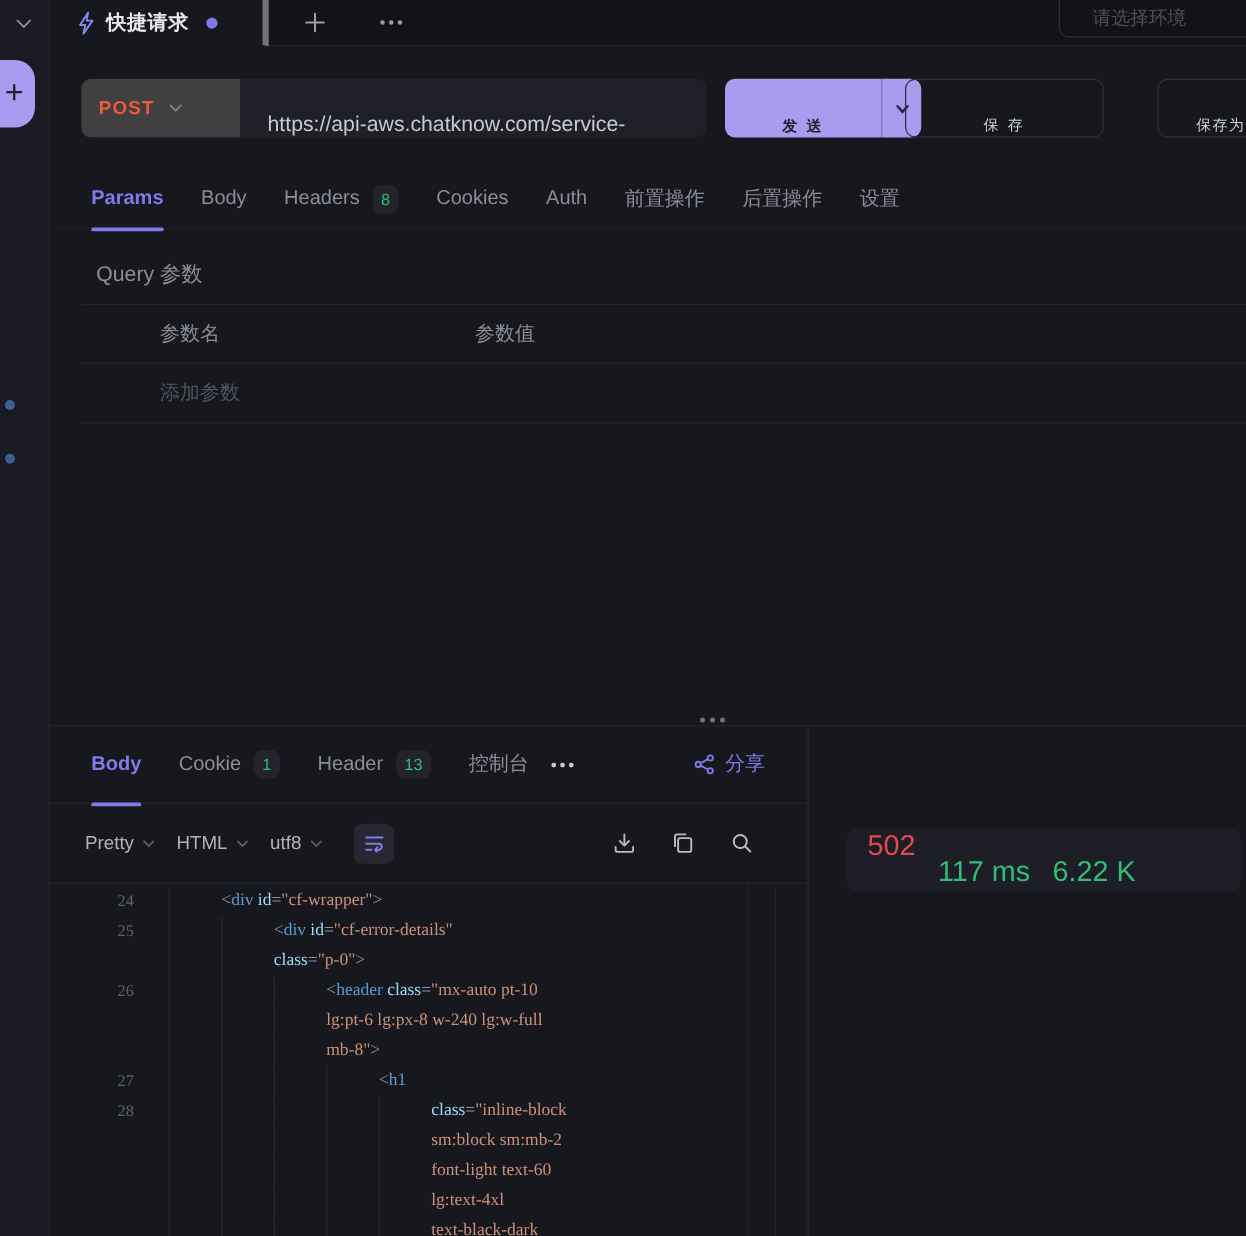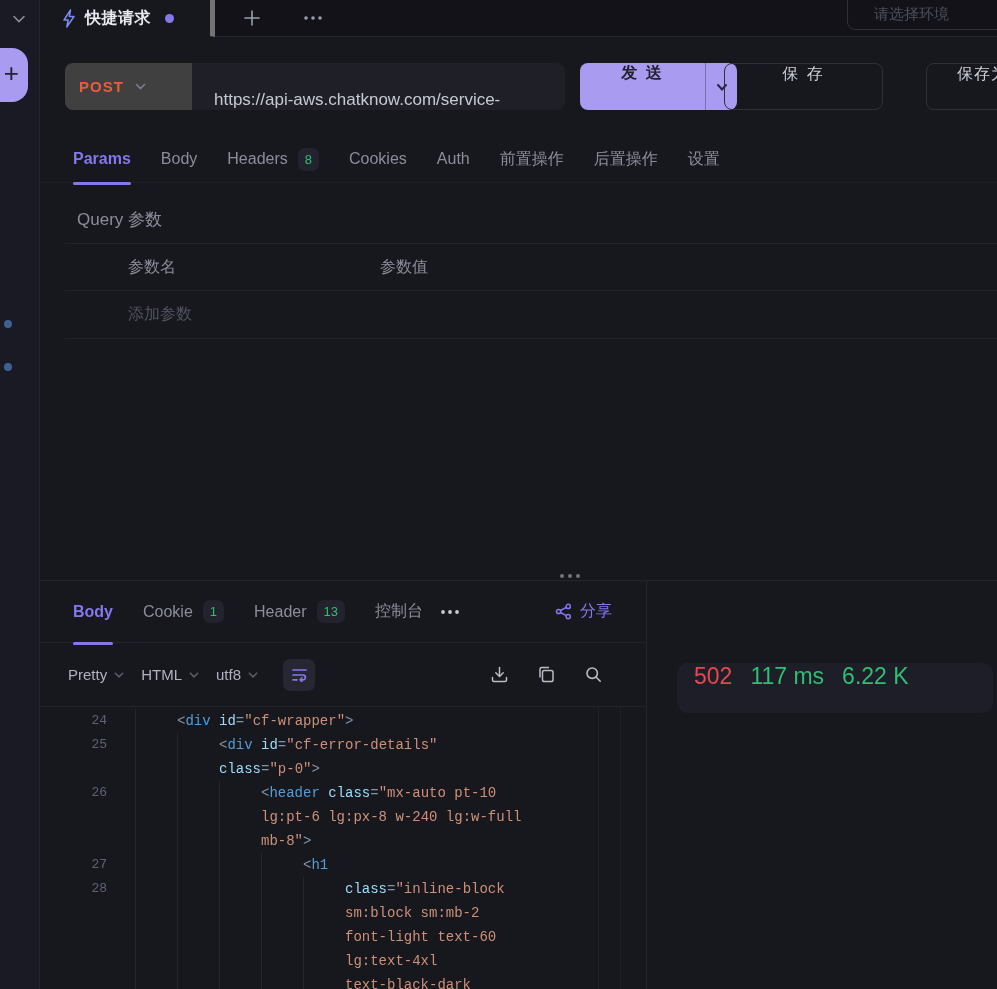--- a/index.html
+++ b/index.html
@@ -40,21 +40,21 @@
 
   
   #url-box { position:absolute; left:65px; top:63px; width:500px; height:47px;
     background:#1f1f28; border-radius:8px; display:flex; align-items:stretch; overflow:hidden; }
   #method-select { width:127px; background:#404040; display:flex; align-items:center;
     padding-left:14px; gap:10px; cursor:pointer; }
   #method-select .method-label { color:var(--method); font-weight:700; font-size:15px; letter-spacing:1px; }
   #url-input { flex:1; display:flex; align-items:flex-end; padding-left:22px;
     color:#c6cad2; font-size:17px; white-space:nowrap; overflow:hidden; cursor:text; }
   .btn { position:absolute; top:63px; height:47px; border-radius:8px;
-    display:flex; align-items:flex-start; justify-content:center; font-size:16px; cursor:pointer; }
+    display:flex; align-items:flex-end; justify-content:center; font-size:12px; cursor:pointer; }
   #send-btn { left:580px; width:157px; background:var(--send-bg); color:var(--send-text); padding-right:32px; }
   #send-btn .send-label { font-weight:600; letter-spacing:2px; }
   #send-caret { position:absolute; right:0; top:0; width:32px; height:47px;
     border-left:1px solid rgba(35,28,70,.35); display:flex; align-items:center; justify-content:center;
     color:#2a2440; cursor:pointer; }
   #save-btn { left:724px; width:159px; border:1px solid #30303a; color:#ccd0d8; letter-spacing:2px; }
   #saveas-btn { left:926px; width:150px; border:1px solid #30303a; color:#ccd0d8;
     justify-content:flex-start; padding-left:30px; letter-spacing:1px; }
 
   
@@ -104,41 +104,41 @@
   .dd { display:flex; align-items:center; gap:6px; color:#b0b3bc; font-size:15px; cursor:pointer; }
   .dd .chev { color:#5a5f6a; }
   #wrap-btn { width:32px; height:32px; margin-left:8px; border-radius:7px; background:#272733;
     display:flex; align-items:center; justify-content:center; color:var(--accent); cursor:pointer; }
   .tool-icon { color:#b9bcc5; cursor:pointer; }
   #dl-btn { margin-left:auto; }
   .tool-gap { margin-left:12px; }
 
   
   #code-area { position:absolute; left:0; top:126px; width:607px; height:283px;
-    overflow:hidden; padding-top:2px; font-family:Liberation Mono, monospace;
+    overflow:hidden; padding-top:2px; font-family:Liberation Serif, serif;
     font-size:14px; cursor:text; }
   .vline { position:absolute; top:126px; height:283px; width:1px; background:#20202a; }
   .code-row { display:flex; height:24px; line-height:24px; }
   .ln { width:82px; padding-right:15px; text-align:right; color:var(--line-number);
     flex:none; font-size:13px; }
   .code-line { padding-left:13px; white-space:pre; display:flex; }
   .guide { width:42px; flex:none; border-left:1px solid #262633; }
   .tok-t { color:var(--code-tag); }
   .tok-a { color:var(--code-attr); }
   .tok-s { color:var(--code-str); }
   .tok-p { color:var(--code-punct); }
   .tok-w { color:#aab0ba; }
 
   
   #resp-right { position:absolute; left:607px; top:0; width:350px; height:409px; }
   #status-pill { position:absolute; left:30px; top:82px; width:316px; height:50px;
     background:#1e1e28; border-radius:10px; display:flex; align-items:flex-start;
     gap:18px; padding-left:17px; font-size:23px; }
   #status-code { color:var(--red); }
-  #status-time, #status-size { color:var(--green); }
+  #status-time, #status-size { color:var(--green);margin-top:21px; }
 </style>
 </head>
 <body>
 
 <div id="app">
 
   <div id="mini-sidebar">
     <span id="collapse-chevron">
       <svg width="18" height="18" viewBox="0 0 18 18" fill="none" stroke="currentColor" stroke-width="1.6" stroke-linecap="round">
           <polyline points="4,6.5 9,11.5 14,6.5"></polyline>

